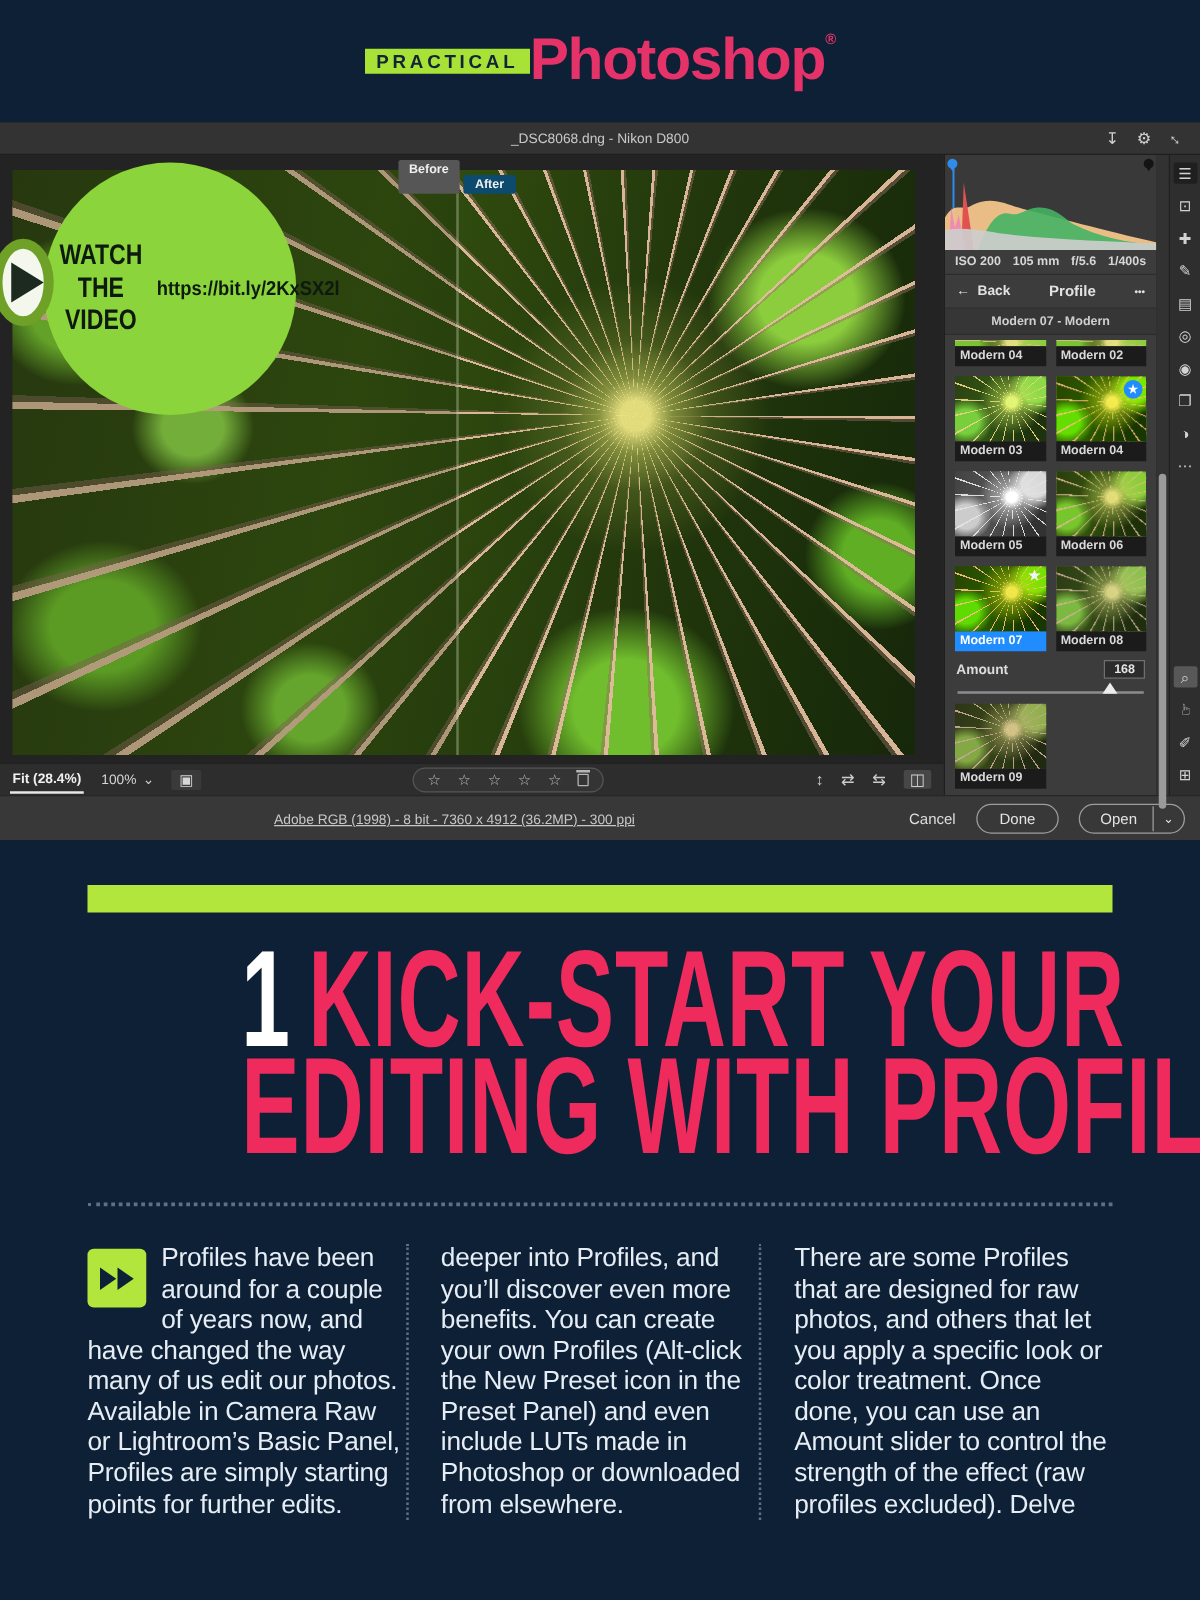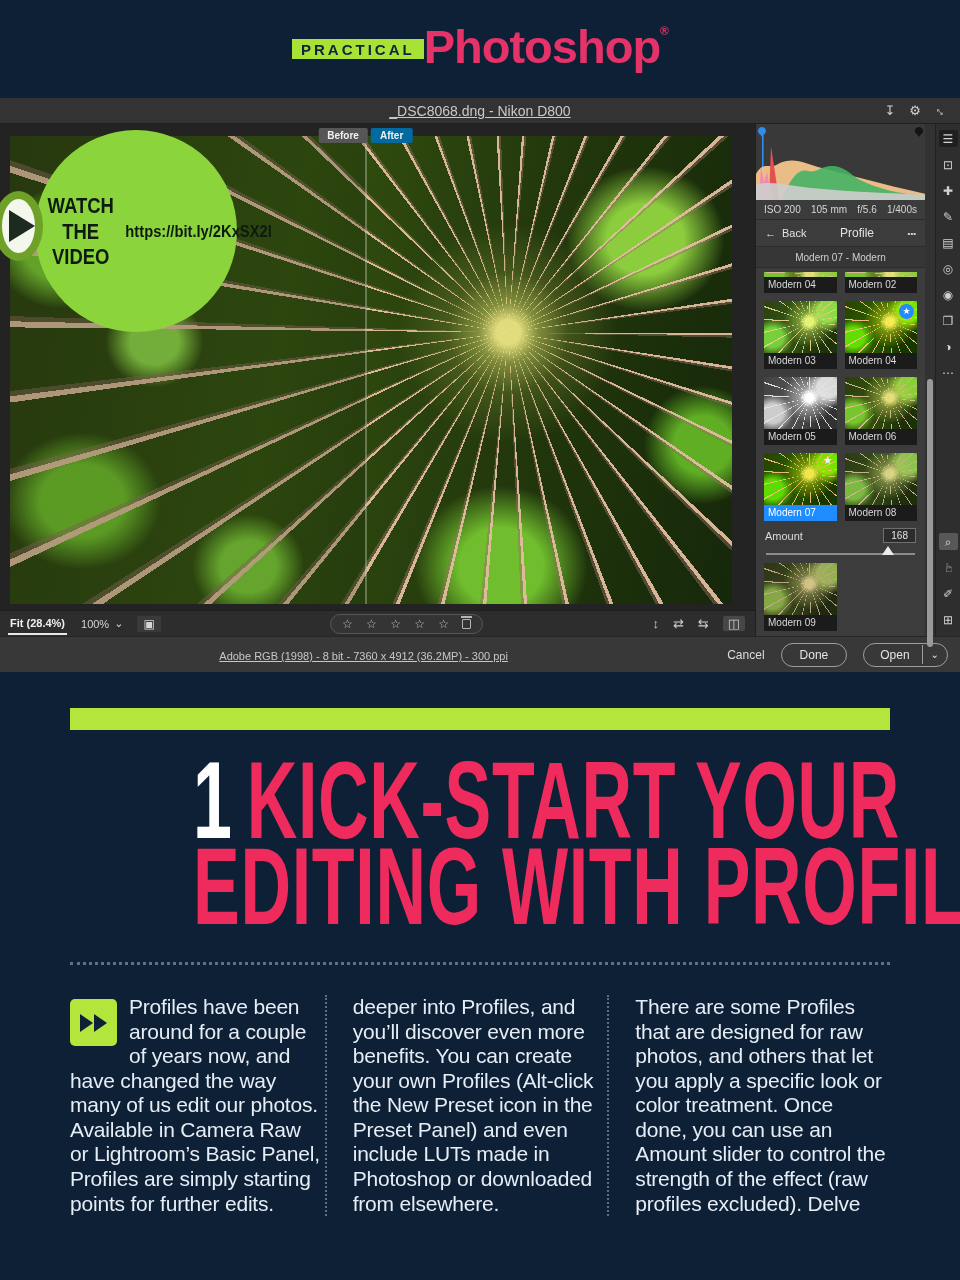--- a/index.html
+++ b/index.html
@@ -8,21 +8,21 @@
 
   
   .masthead { height:98px; display:flex; flex-direction:row; align-items:center; justify-content:center; }
   .kicker { background:#a9e237; color:#122438; font-weight:bold; font-size:15px; letter-spacing:3px; padding:2px 9px 1px; position:relative; z-index:2; }
   .brand { color:#e5336a; font-weight:bold; font-size:47px; letter-spacing:-1px; margin-top:-6px; line-height:1; }
   .brand sup { font-size:12px; vertical-align:28px; }
 
   
   .acr { height:574px; background:#262626; display:flex; flex-direction:column; position:relative; }
   .titlebar { height:26px; background:#333333; display:flex; align-items:center; position:relative; flex:0 0 auto; border-bottom:1px solid #1f1f1f; }
-  .titlebar .title { position:absolute; left:0; right:0; text-align:center; color:#c9c9c9; font-size:14px;text-decoration:underline; }
+  .titlebar .title { position:absolute; left:0; right:0; text-align:center; color:#c9c9c9; font-size:11px; }
   .titlebar .tb-icons { margin-left:auto; display:flex; gap:14px; padding-right:12px; color:#cfcfcf; font-size:13px; z-index:2; }
   .tb-icons span { cursor:default; }
   .rot45 { display:inline-block; transform:rotate(45deg); }
 
   .acr-content { display:flex; height:512px; flex:0 0 auto; }
 
   
   .canvas-col { width:755px; display:flex; flex-direction:column; background:#232323; }
   .canvas { height:486px; position:relative; }
   .photo { position:absolute; left:10px; top:12px; width:722px; height:468px;
@@ -35,21 +35,21 @@
       radial-gradient(80px 75px at 33% 92%, #7cc936 0 35%, transparent 70%),
       radial-gradient(120px 110px at 88% 22%, #8ccd3e 0 32%, transparent 66%),
       radial-gradient(140px 130px at 68% 92%, #70bd2d 0 30%, transparent 62%),
       radial-gradient(90px 90px at 96% 66%, #5fae24 0 32%, transparent 66%),
       linear-gradient(100deg, #2c3e10 0%, #33500f 38%, #22370c 70%, #16280a 100%);
   }
   .split-overlay { position:absolute; left:0; top:0; bottom:0; width:49.5%; background:rgba(25,35,12,.22); border-right:2px solid rgba(255,255,230,.3); }
   .view-tabs { position:absolute; top:4px; left:50%; transform:translateX(-63%); display:flex; gap:3px; z-index:5; }
   .view-tabs div { color:#f0f0f0; font-size:10px; font-weight:bold; padding:2px 9px; border-radius:2px; }
   .tab-before { background:#565656; }
-  .tab-after { background:#0369a1; }
+  .tab-after { background:#0c4a6e;margin-top:12px; }
 
   
   .video-badge { position:absolute; left:35px; top:6px; width:202px; height:202px; border-radius:50%; background:#8cd43c; z-index:6;
     display:flex; align-items:center; justify-content:center; text-align:center; cursor:pointer; }
   .play-ring { width:70px; height:70px; border-radius:50%; background:#f4f7ec; border:8px solid #6fa028; display:flex; align-items:center; justify-content:center; margin-bottom:10px; }
   .play-tri { width:0; height:0; border-left:26px solid #1c2a20; border-top:16px solid transparent; border-bottom:16px solid transparent; margin-left:7px; }
   .vb-label { color:#0d1a10; font-size:21px; font-weight:bold; letter-spacing:0; transform:scale(.88,1.08); }
   .vb-url { color:#0d1a10; font-size:16px; font-weight:bold; margin-top:2px; transform:scale(.92,1); }
 
   
@@ -58,21 +58,21 @@
   .sb-fit { border-bottom:2px solid #e8e8e8; padding:5px 2px 4px; font-weight:bold; color:#f0f0f0; }
   .sb-zoom { display:flex; gap:5px; align-items:center; }
   .sb-previcon { background:#3a3a3a; padding:1px 6px; border-radius:2px; font-size:12px; }
   .stars-pill { position:absolute; left:330px; display:flex; align-items:center; border:1px solid #565656; background:#343434; border-radius:12px; padding:2px 11px; color:#bdbdbd; font-size:12px; letter-spacing:5px; }
   .trash { display:inline-block; width:9px; height:10px; border:1px solid #b5b5b5; border-radius:1px; position:relative; margin-left:8px; }
   .trash::before { content:""; position:absolute; top:-4px; left:-2px; right:-2px; height:2px; background:#b5b5b5; }
   .sb-right { margin-left:auto; display:flex; gap:14px; align-items:center; padding-right:10px; font-size:13px; color:#cccccc; }
   .sb-right .boxed { background:#474747; padding:0 5px; border-radius:2px; }
 
   
-  .panel { width:170px; background:#3c3c3c; display:flex; flex-direction:column; overflow:hidden; border-left:1px solid #1f1f1f; }
+  .panel { width:170px; background:#3c3c3c; display:flex; flex-direction:column; overflow:hidden; border-left:1px solid #1f1f1f;font-weight:bold; }
   .hist { position:relative; height:76px; background:#393939; border-bottom:1px solid #2a2a2a; flex:0 0 auto; }
   .hist svg { position:absolute; inset:0; }
   .exif { display:flex; justify-content:space-between; padding:4px 8px; color:#d6d6d6; font-size:10px; border-bottom:1px solid #2c2c2c; flex:0 0 auto; }
   .prof-head { display:flex; align-items:center; padding:6px 9px; color:#e2e2e2; font-size:11px; border-bottom:1px solid #2c2c2c; flex:0 0 auto; }
   .prof-head .ph-title { flex:1; text-align:center; font-size:12px; }
   .crumb { text-align:center; font-size:10px; color:#cfcfcf; padding:5px 0 4px; background:#363636; border-bottom:1px solid #2c2c2c; flex:0 0 auto; }
 
   .thumbs { padding:4px 8px 0; display:grid; grid-template-columns:1fr 1fr; gap:8px; flex:0 0 auto; }
   .cell { position:relative; cursor:pointer; }
   .timg { height:52px; background:

